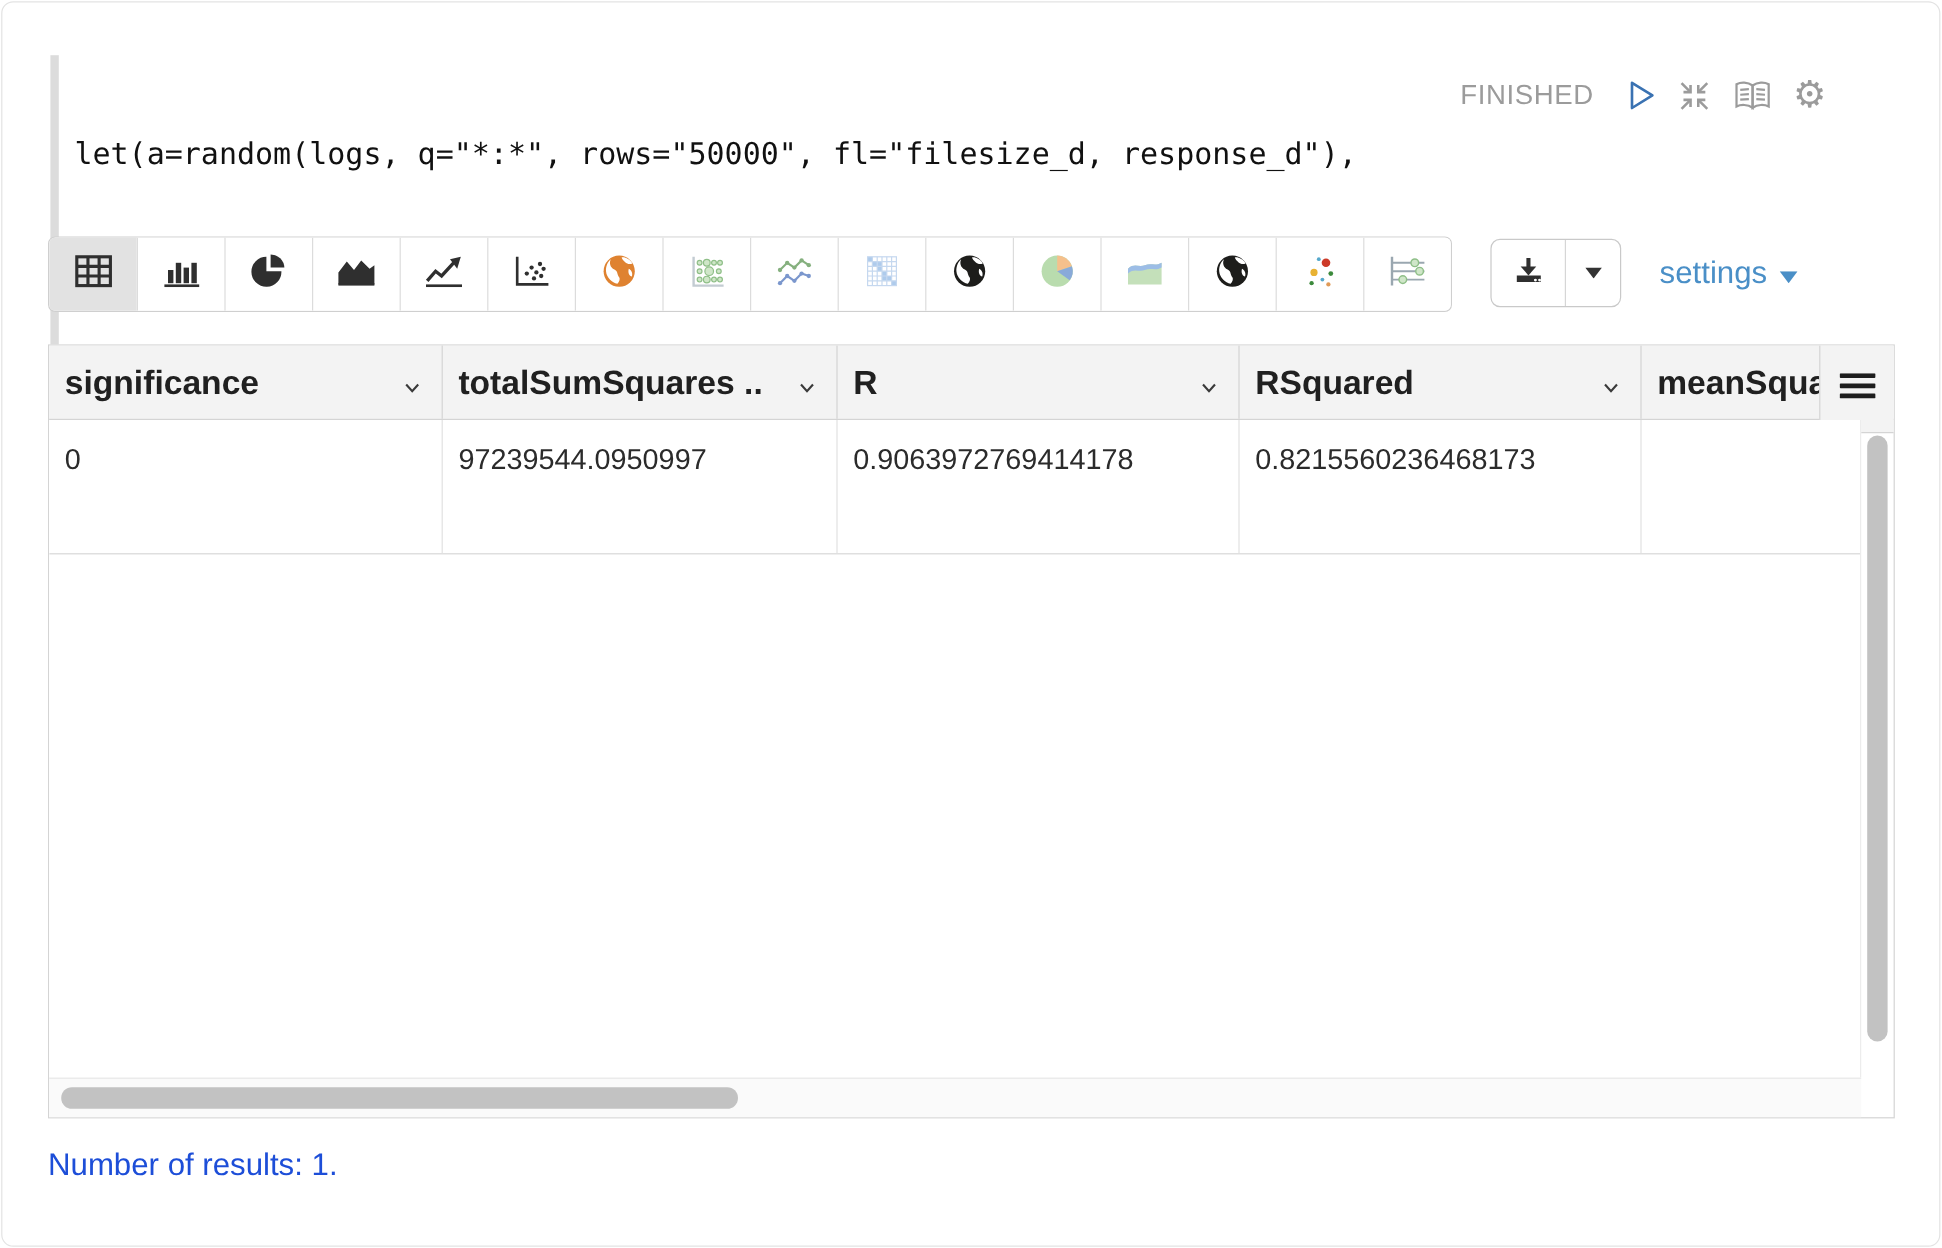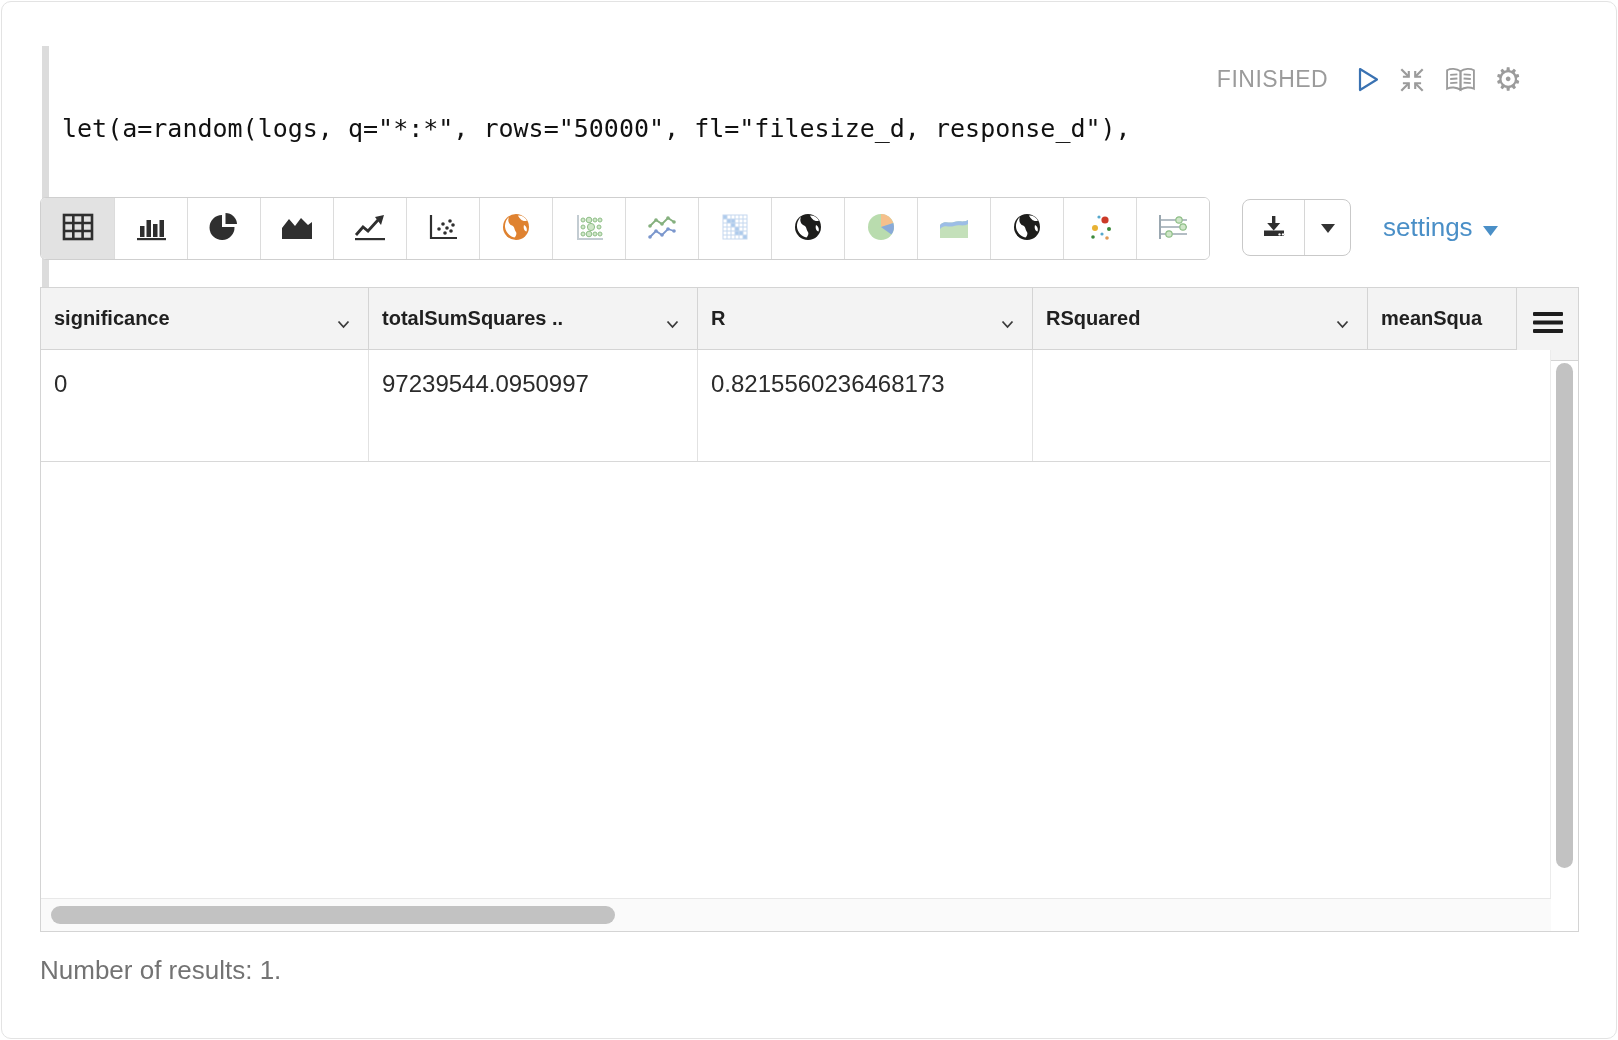--- a/index.html
+++ b/index.html
@@ -35,41 +35,41 @@
   .settings-link { position:absolute; left:1381px; top:210px; display:flex; align-items:center; gap:10px;
                    font-size:26px; color:#4a8fc7; cursor:pointer; }
 
   
   .grid { position:absolute; left:38px; top:285px; width:1539px; height:645px;
           border:1px solid #d4d4d4; background:#fff; }
   .grid-header { position:absolute; left:0; top:0; width:100%; height:62px;
                  background:#f3f3f3; border-bottom:1px solid #d4d4d4; display:flex; }
   .h-cell { position:relative; height:100%; border-right:1px solid #d4d4d4;
             display:flex; align-items:center; padding-left:13px; overflow:hidden; }
-  .h-cell .h-label { font-size:20px; font-weight:bold; color:#202020; white-space:nowrap; }
+  .h-cell .h-label { font-size:28px; font-weight:bold; color:#202020; white-space:nowrap; }
   .h-chevron { position:absolute; right:18px; top:50%; margin-top:-4px; }
   .w0 { width:328px; } .w1 { width:329px; } .w2 { width:335px; } .w3 { width:335px; }
   .w4 { flex:1; border-right:none; }
   .menu-cell { position:absolute; right:0; top:0; width:62px; height:73px; background:#f3f3f3;
                border-left:1px solid #d4d4d4; border-bottom:1px solid #d4d4d4;
                display:flex; align-items:center; justify-content:center; cursor:pointer; }
   .viewport { position:absolute; left:0; top:62px; bottom:33px; width:1510px;
               border-right:1px solid #ececec; background:#fff; overflow:hidden; }
   .data-row { display:flex; height:112px; border-bottom:1px solid #d8d8d8; background:#fff; }
   .d-cell { height:100%; border-right:1px solid #e2e2e2; padding:20px 0 0 13px;
             font-size:24px; color:#2b2b2b; white-space:nowrap; overflow:hidden; }
   .d-cell.w4 { border-right:none; }
   .v-scrollbar { position:absolute; right:5px; top:75px; width:17px; height:505px;
                  background:#c2c2c2; border-radius:9px; }
   .h-scrollbar { position:absolute; left:0; bottom:0; width:1510px; height:33px;
                  background:#fafafa; border-top:1px solid #e8e8e8; }
   .h-thumb { position:absolute; left:10px; top:7px; width:564px; height:18px;
              background:#c2c2c2; border-radius:9px; }
 
-  .results-footer { position:absolute; left:38px; top:953px; font-size:26px; color:#737373; }
+  .results-footer { position:absolute; left:38px; top:953px; font-size:26px; color:#1d4ed8; }
 </style>
 </head>
 <body>
 
 <div class="card">
 
   <div class="code-block">
     <div>let(a=random(logs, q="*:*", rows="50000", fl="filesize_d, response_d"),</div>
     <div>    x=col(a, filesize_d),</div>
     <div>    y=col(a, response_d),</div>
@@ -398,20 +398,21 @@
             <rect x="0" y="8.5" width="30" height="4" rx="1"></rect>
             <rect x="0" y="17" width="30" height="4" rx="1"></rect>
         </svg>
       </span>
     </div>
 
     <div class="viewport">
       <div class="data-row">
         <div class="d-cell w0">0</div>
         <div class="d-cell w1">97239544.0950997</div>
+        <div class="d-cell w2">0.9063972769414178</div>
         <div class="d-cell w3">0.8215560236468173</div>
       </div>
     </div>
 
     <div class="v-scrollbar"></div>
     <div class="h-scrollbar">
       <div class="h-thumb"></div>
     </div>
   </div>
 

